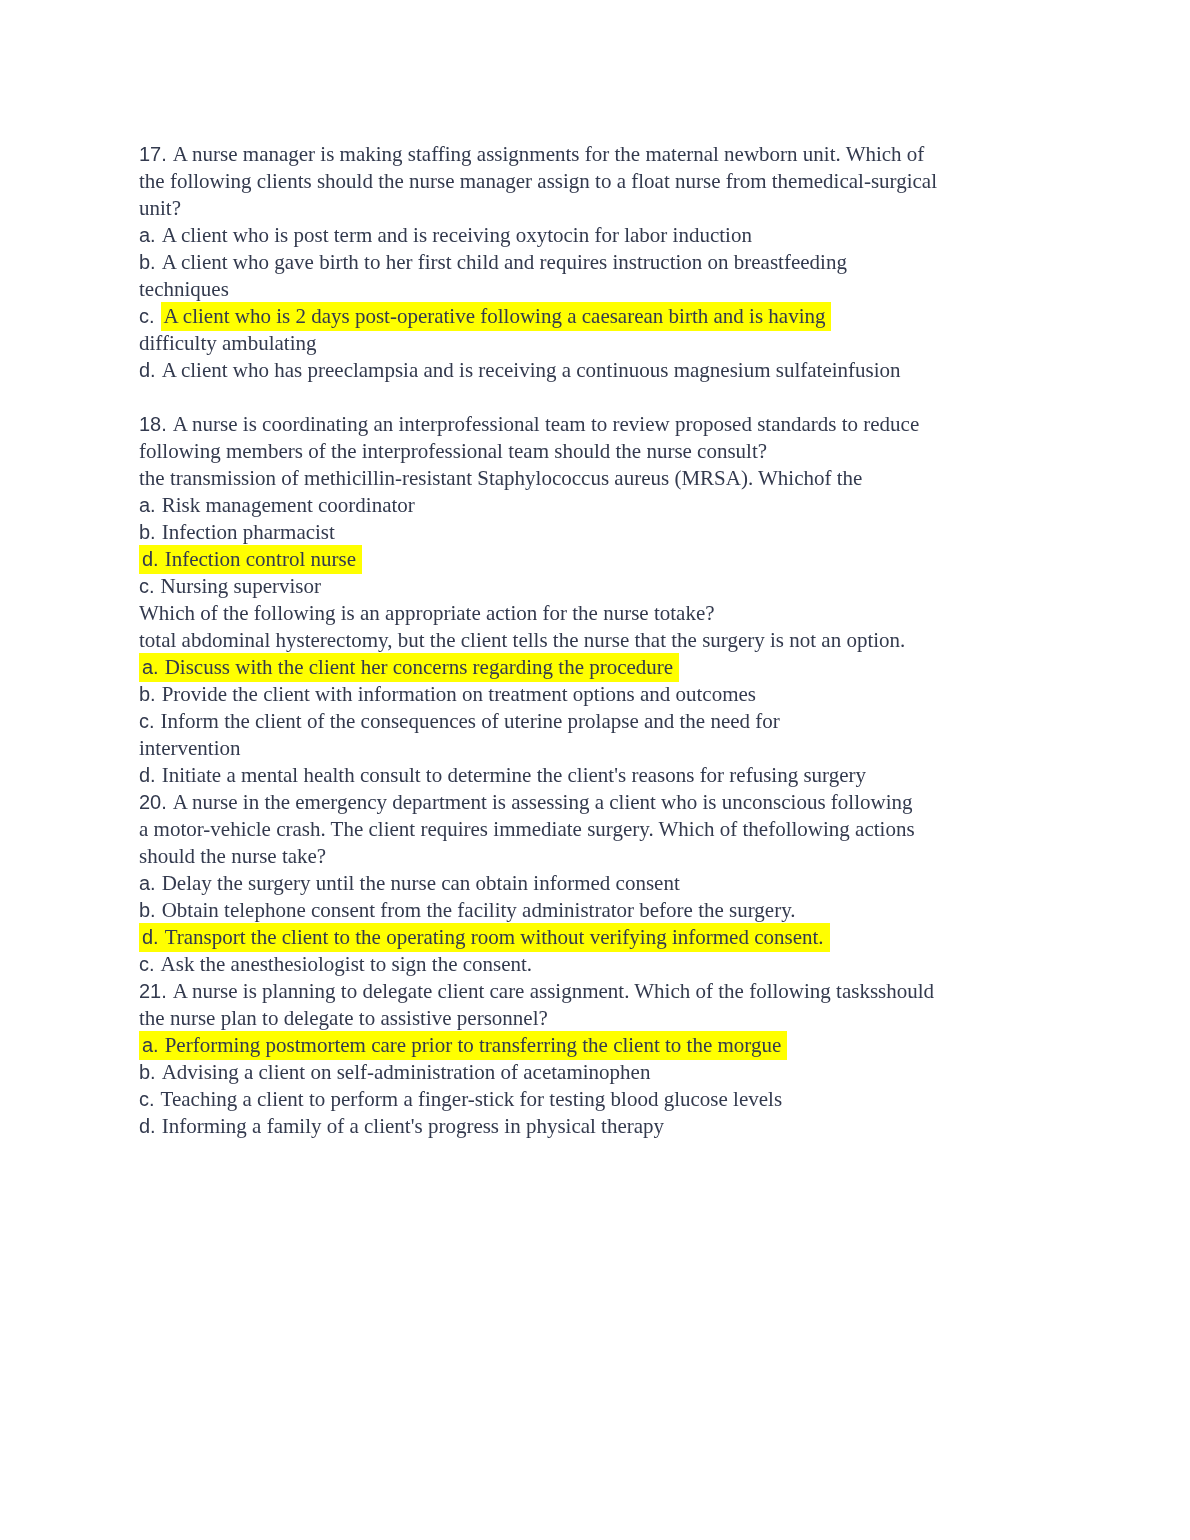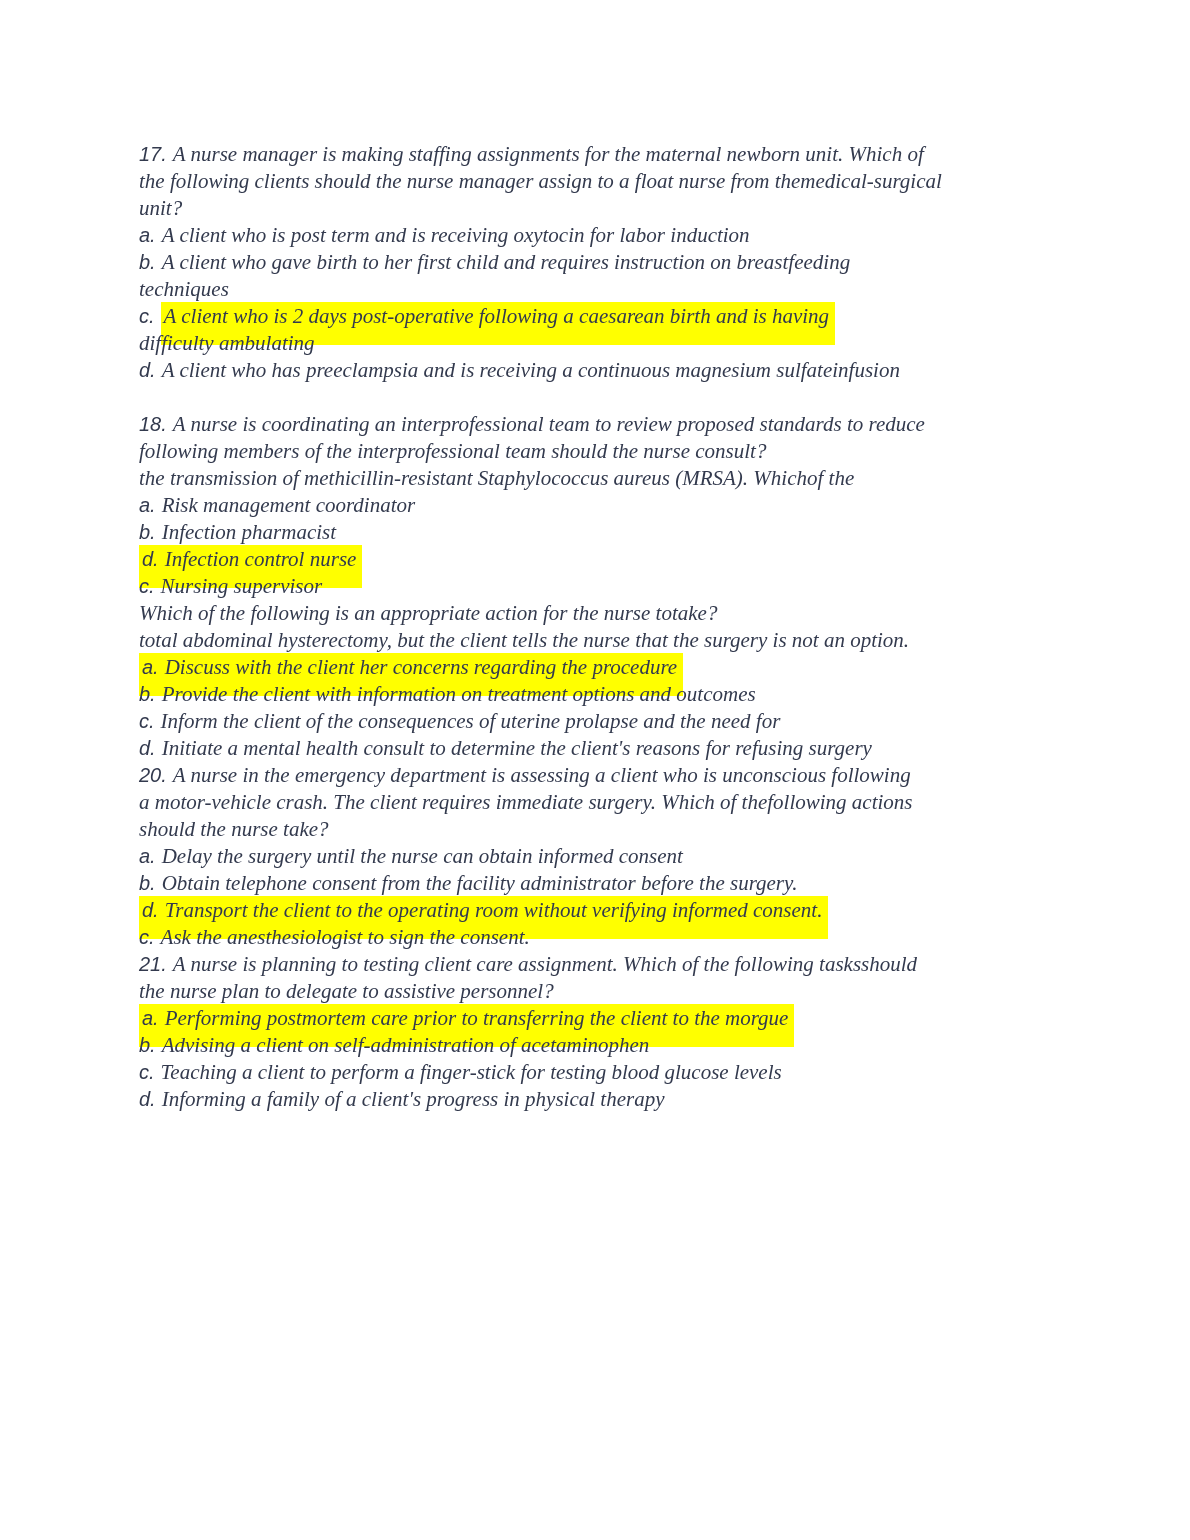--- a/index.html
+++ b/index.html
@@ -7,21 +7,20 @@
     --hl:#ffff00;
     --paper:#ffffff;
   }
   html,body{margin:0;padding:0;background:#fff;}
   .page{
     position:relative;
     width:1076px;
     height:1540px;
     background:var(--paper);
     overflow:hidden;
-    font-style:italic;
   }
   .content{
     position:absolute;
     left:139px;
     top:141px;
     width:916px;
   }
   .question{display:block;}
   .line{
     font-family:"Liberation Serif", serif;
@@ -31,21 +30,21 @@
     white-space:nowrap;
     color:var(--ink);
   }
   .marker{
     font-family:"Liberation Sans", sans-serif;
     font-size:20px;
     padding-right:6px;
   }
   .hl{
     background:var(--hl);
-    padding:2px 6px 17px 3px;
+    padding:2px 6px 3px 3px;
     margin-top:24px;
   }
   .gap{height:27px;}
 </style>
 </head>
 <body>
 
 <div class="page">
   <div class="content" id="content">
       <div class="question">
@@ -68,33 +67,34 @@
         <div class="line"><span class="marker">b.</span><span class="text">Infection pharmacist</span></div>
         <div class="line"><span class="hl"><span class="marker">d.</span><span class="text">Infection control nurse</span></span></div>
         <div class="line"><span class="marker">c.</span><span class="text">Nursing supervisor</span></div>
       </div>
       <div class="question">
         <div class="line"><span class="text">Which of the following is an appropriate action for the nurse totake?</span></div>
         <div class="line"><span class="text">total abdominal hysterectomy, but the client tells the nurse that the surgery is not an option.</span></div>
         <div class="line"><span class="hl"><span class="marker">a.</span><span class="text">Discuss with the client her concerns regarding the procedure</span></span></div>
         <div class="line"><span class="marker">b.</span><span class="text">Provide the client with information on treatment options and outcomes</span></div>
         <div class="line"><span class="marker">c.</span><span class="text">Inform the client of the consequences of uterine prolapse and the need for</span></div>
+        <div class="line"><span class="text">intervention</span></div>
         <div class="line"><span class="marker">d.</span><span class="text">Initiate a mental health consult to determine the client's reasons for refusing surgery</span></div>
       </div>
       <div class="question">
         <div class="line"><span class="marker">20.</span><span class="text">A nurse in the emergency department is assessing a client who is unconscious following</span></div>
         <div class="line"><span class="text">a motor-vehicle crash. The client requires immediate surgery. Which of thefollowing actions</span></div>
         <div class="line"><span class="text">should the nurse take?</span></div>
         <div class="line"><span class="marker">a.</span><span class="text">Delay the surgery until the nurse can obtain informed consent</span></div>
         <div class="line"><span class="marker">b.</span><span class="text">Obtain telephone consent from the facility administrator before the surgery.</span></div>
         <div class="line"><span class="hl"><span class="marker">d.</span><span class="text">Transport the client to the operating room without verifying informed consent.</span></span></div>
         <div class="line"><span class="marker">c.</span><span class="text">Ask the anesthesiologist to sign the consent.</span></div>
       </div>
       <div class="question">
-        <div class="line"><span class="marker">21.</span><span class="text">A nurse is planning to testing client care assignment. Which of the following tasksshould</span></div>
+        <div class="line"><span class="marker">21.</span><span class="text">A nurse is planning to delegate client care assignment. Which of the following tasksshould</span></div>
         <div class="line"><span class="text">the nurse plan to delegate to assistive personnel?</span></div>
         <div class="line"><span class="hl"><span class="marker">a.</span><span class="text">Performing postmortem care prior to transferring the client to the morgue</span></span></div>
         <div class="line"><span class="marker">b.</span><span class="text">Advising a client on self-administration of acetaminophen</span></div>
         <div class="line"><span class="marker">c.</span><span class="text">Teaching a client to perform a finger-stick for testing blood glucose levels</span></div>
         <div class="line"><span class="marker">d.</span><span class="text">Informing a family of a client's progress in physical therapy</span></div>
       </div>
     </div>
 </div>
 
 </body></html>

